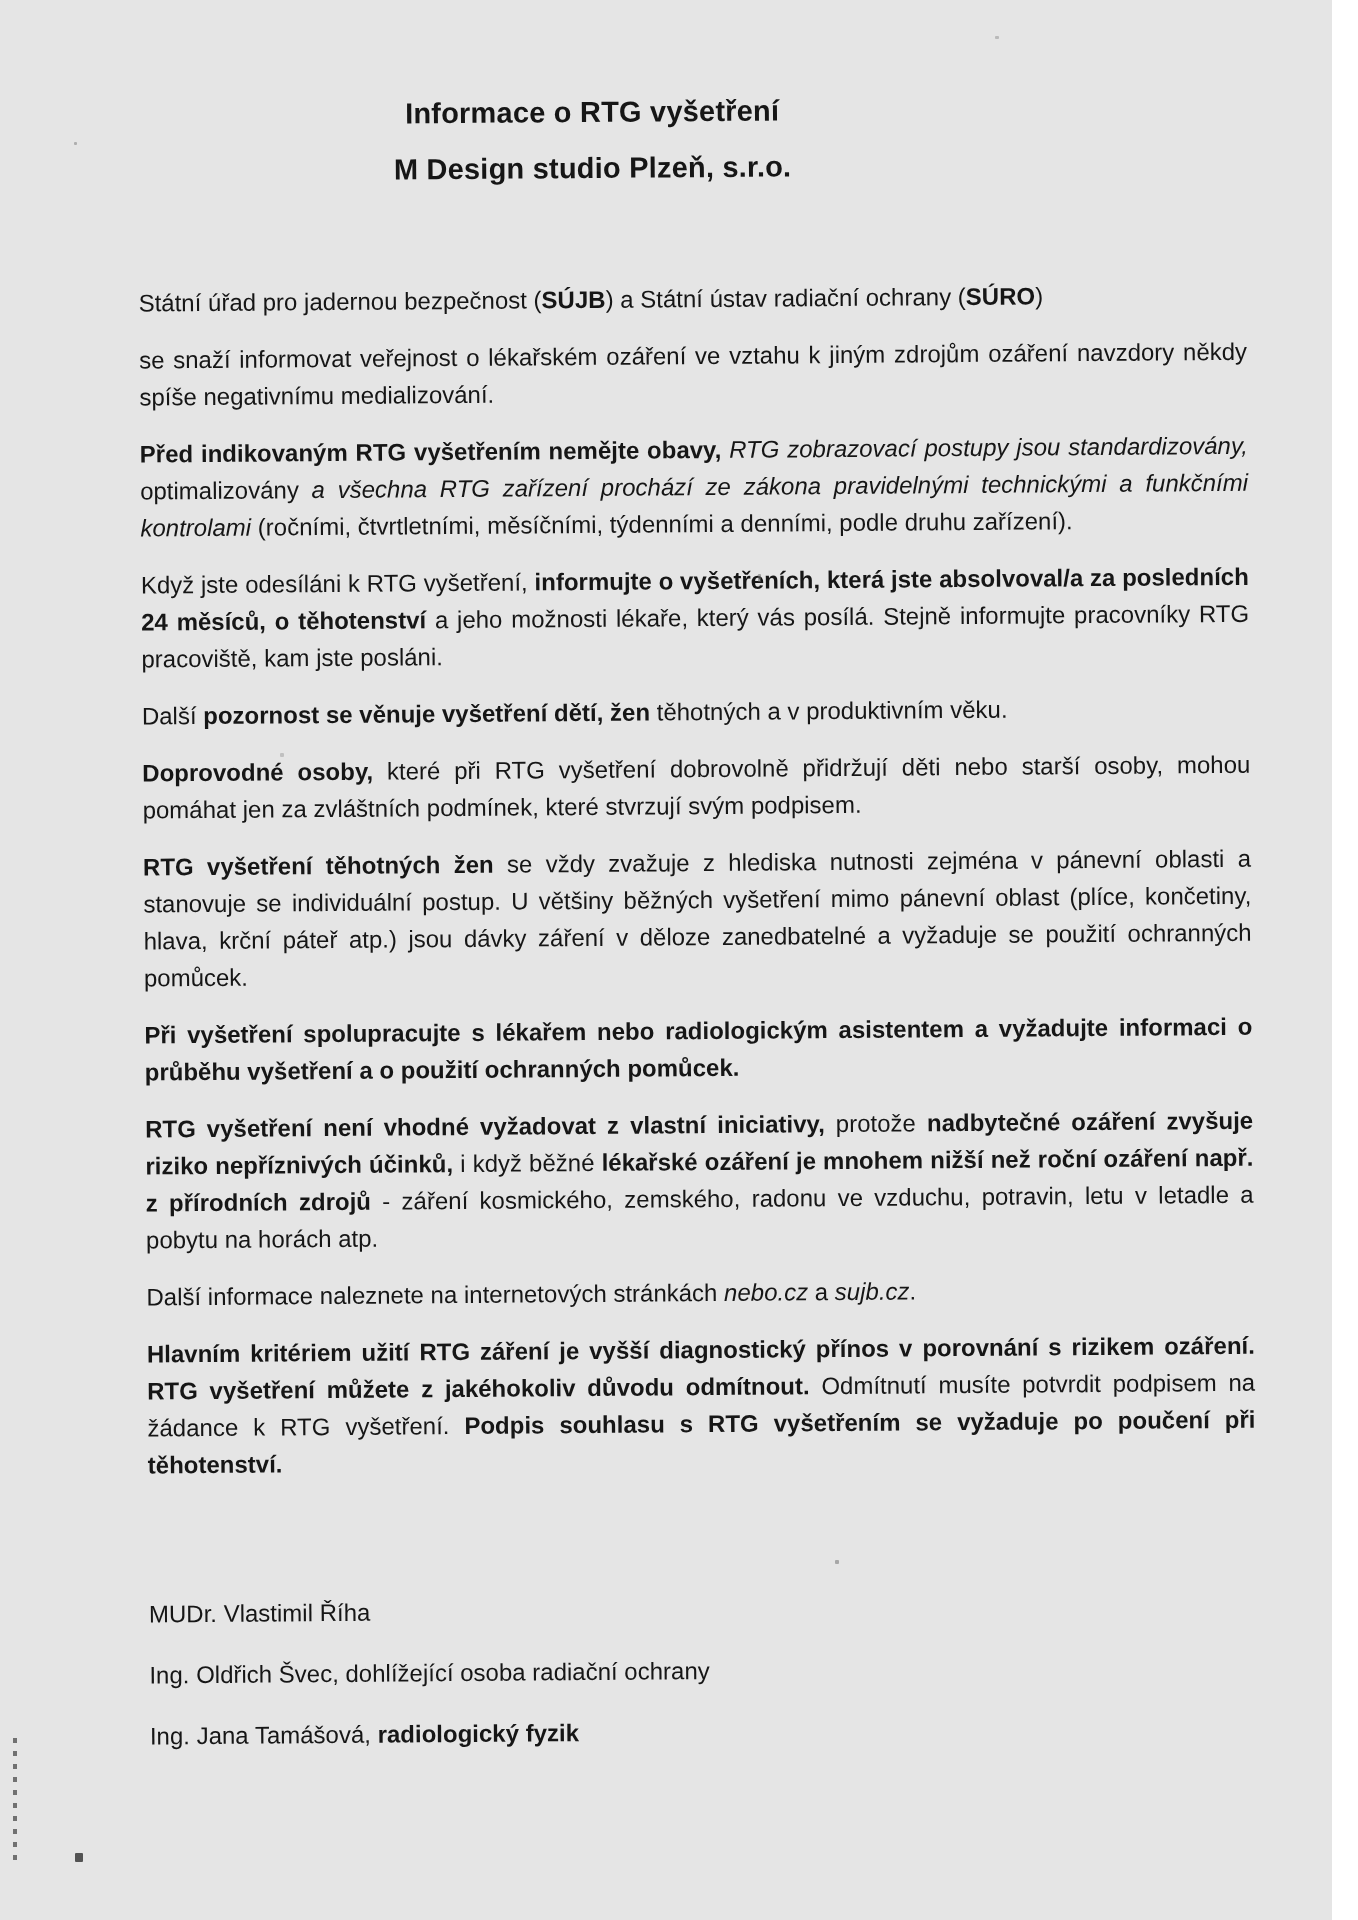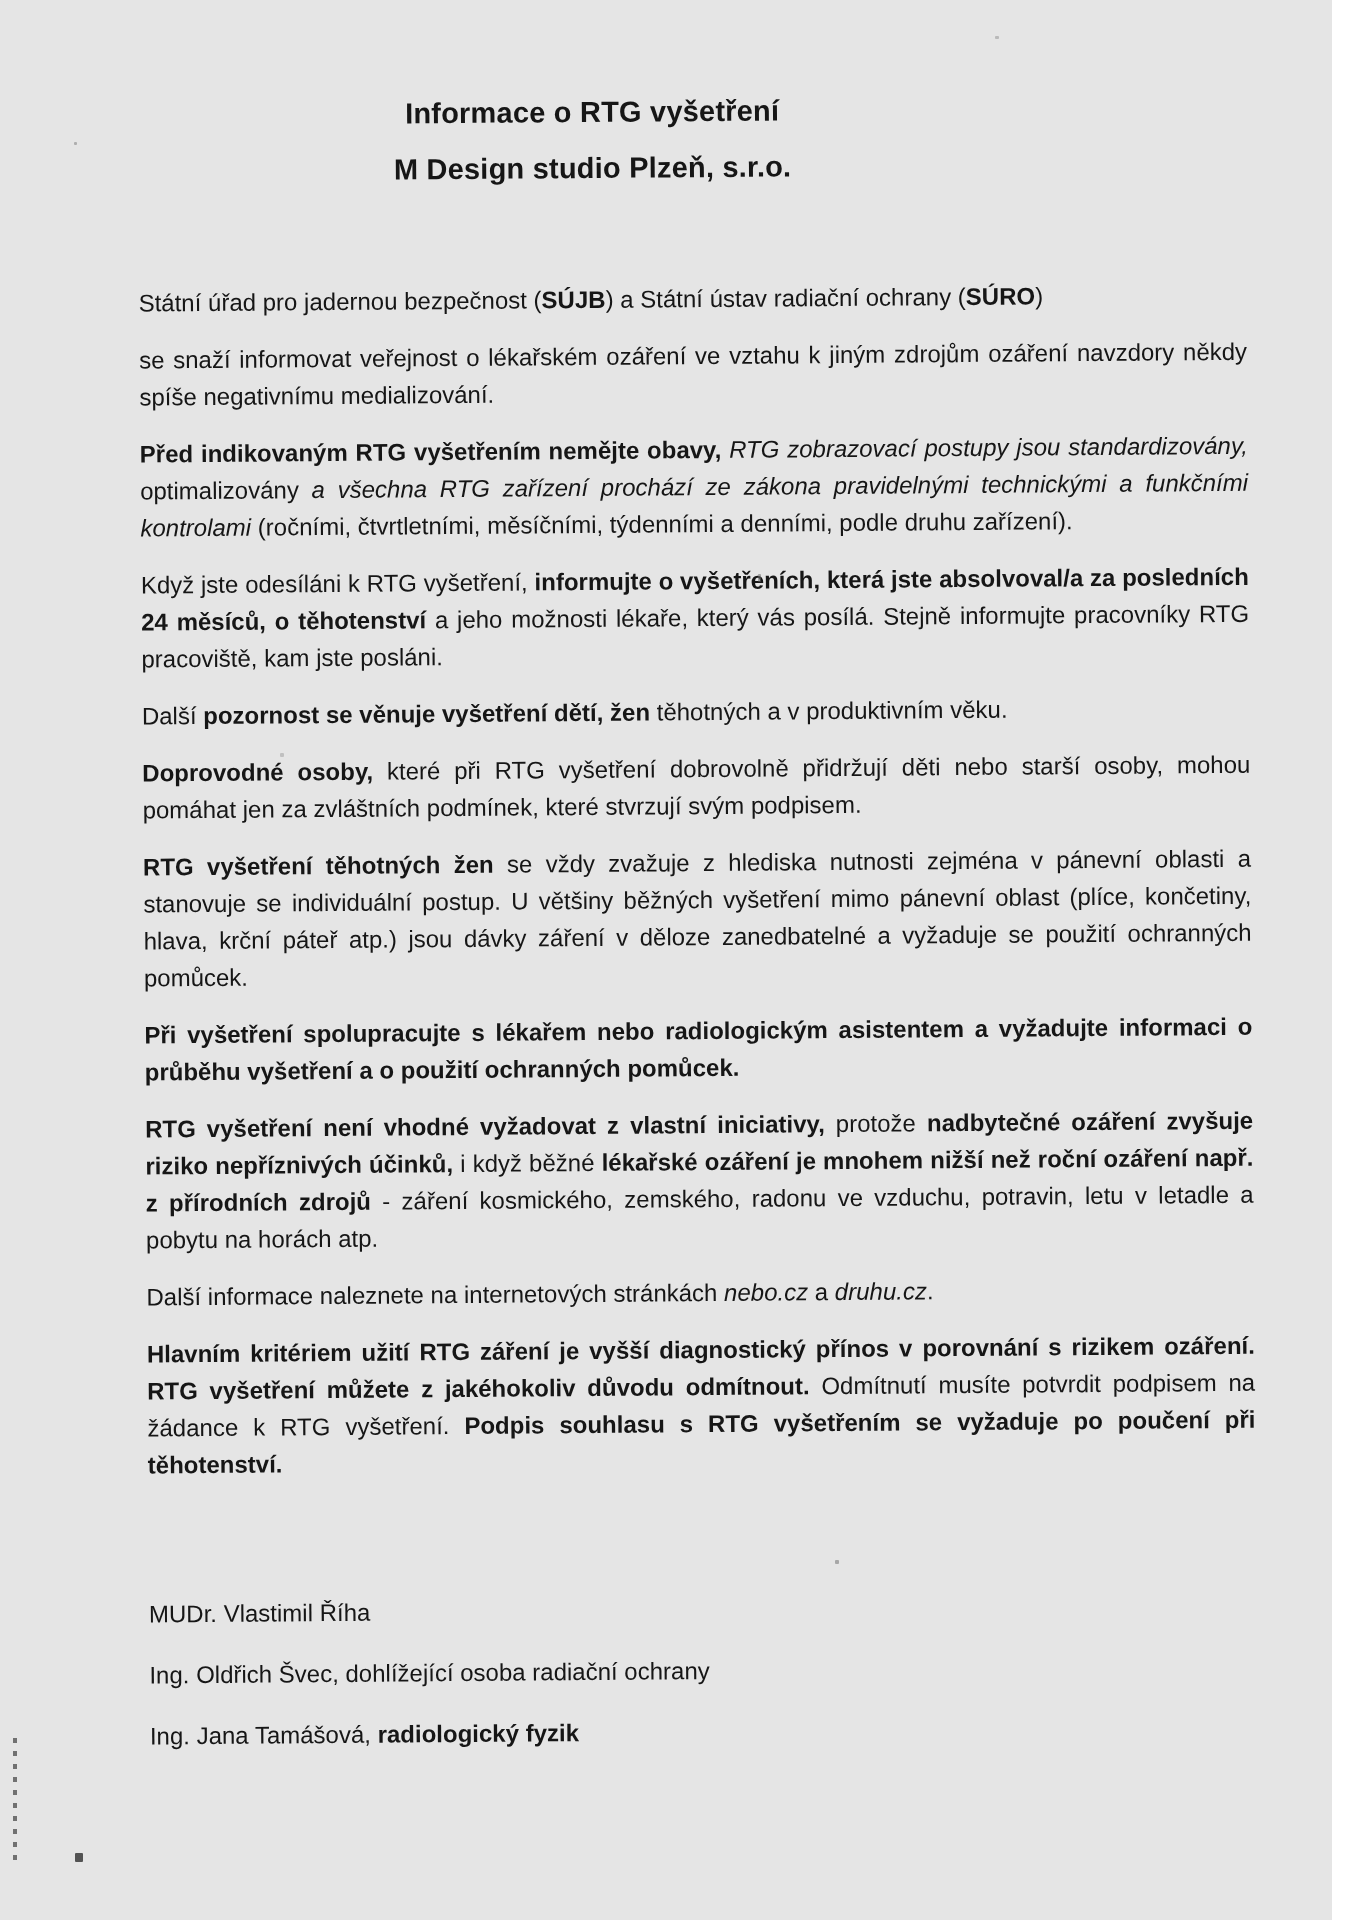--- a/index.html
+++ b/index.html
@@ -102,21 +102,21 @@
     <div class="body-text">
         <p class="para"><span>Státní úřad pro jadernou bezpečnost (</span><span class="bold">SÚJB</span><span>) a Státní ústav radiační ochrany (</span><span class="bold">SÚRO</span><span>)</span></p>
         <p class="para"><span>se snaží  informovat veřejnost o lékařském ozáření ve vztahu k jiným zdrojům ozáření navzdory někdy spíše negativnímu medializování.</span></p>
         <p class="para"><span class="bold">Před indikovaným RTG vyšetřením nemějte obavy,</span><span> </span><span class="italic">RTG zobrazovací postupy jsou standardizovány,</span><span> optimalizovány </span><span class="italic">a všechna RTG zařízení prochází ze zákona pravidelnými technickými a funkčními kontrolami</span><span> (ročními, čtvrtletními, měsíčními, týdenními a denními, podle druhu zařízení).</span></p>
         <p class="para"><span>Když jste odesíláni k RTG vyšetření, </span><span class="bold">informujte o vyšetřeních, která jste absolvoval/a za posledních 24 měsíců, o těhotenství</span><span> a jeho možnosti lékaře, který vás posílá. Stejně informujte pracovníky RTG pracoviště, kam jste posláni.</span></p>
         <p class="para"><span>Další </span><span class="bold">pozornost se věnuje vyšetření dětí, žen</span><span> těhotných a v produktivním věku.</span></p>
         <p class="para"><span class="bold">Doprovodné osoby,</span><span> které při RTG vyšetření dobrovolně přidržují děti nebo starší osoby, mohou pomáhat jen za zvláštních podmínek, které stvrzují svým podpisem.</span></p>
         <p class="para"><span class="bold">RTG vyšetření těhotných žen</span><span> se vždy zvažuje z hlediska nutnosti zejména v pánevní oblasti a stanovuje se individuální postup. U většiny běžných vyšetření mimo pánevní oblast (plíce, končetiny, hlava, krční páteř atp.) jsou dávky záření v děloze zanedbatelné a vyžaduje se použití ochranných pomůcek.</span></p>
         <p class="para"><span class="bold">Při vyšetření spolupracujte s lékařem nebo radiologickým asistentem a vyžadujte informaci o průběhu vyšetření a o použití ochranných pomůcek.</span></p>
         <p class="para"><span class="bold">RTG vyšetření není vhodné vyžadovat z vlastní iniciativy,</span><span> protože </span><span class="bold">nadbytečné ozáření zvyšuje riziko nepříznivých účinků,</span><span> i když běžné </span><span class="bold">lékařské ozáření je mnohem nižší než roční ozáření např. z přírodních zdrojů</span><span> - záření kosmického, zemského, radonu ve vzduchu, potravin, letu v letadle a pobytu na horách atp.</span></p>
-        <p class="para"><span>Další informace naleznete na internetových stránkách </span><span class="italic">nebo.cz</span><span> a </span><span class="italic">druhu.cz</span><span>.</span></p>
+        <p class="para"><span>Další informace naleznete na internetových stránkách </span><span class="italic">nebo.cz</span><span> a </span><span class="italic">sujb.cz</span><span>.</span></p>
         <p class="para"><span class="bold">Hlavním kritériem užití RTG záření je vyšší diagnostický přínos v porovnání s rizikem ozáření. RTG vyšetření můžete z jakéhokoliv důvodu odmítnout.</span><span> Odmítnutí musíte potvrdit podpisem na žádance k RTG vyšetření. </span><span class="bold">Podpis souhlasu s RTG vyšetřením se vyžaduje po poučení při těhotenství.</span></p>
       </div>
 
     <div class="signatures">
         <p class="sig"><span>MUDr. Vlastimil Říha</span></p>
         <p class="sig"><span>Ing. Oldřich Švec, dohlížející osoba radiační ochrany</span></p>
         <p class="sig"><span>Ing. Jana Tamášová, </span><span class="bold">radiologický fyzik</span></p>
       </div>
 
   </div>

